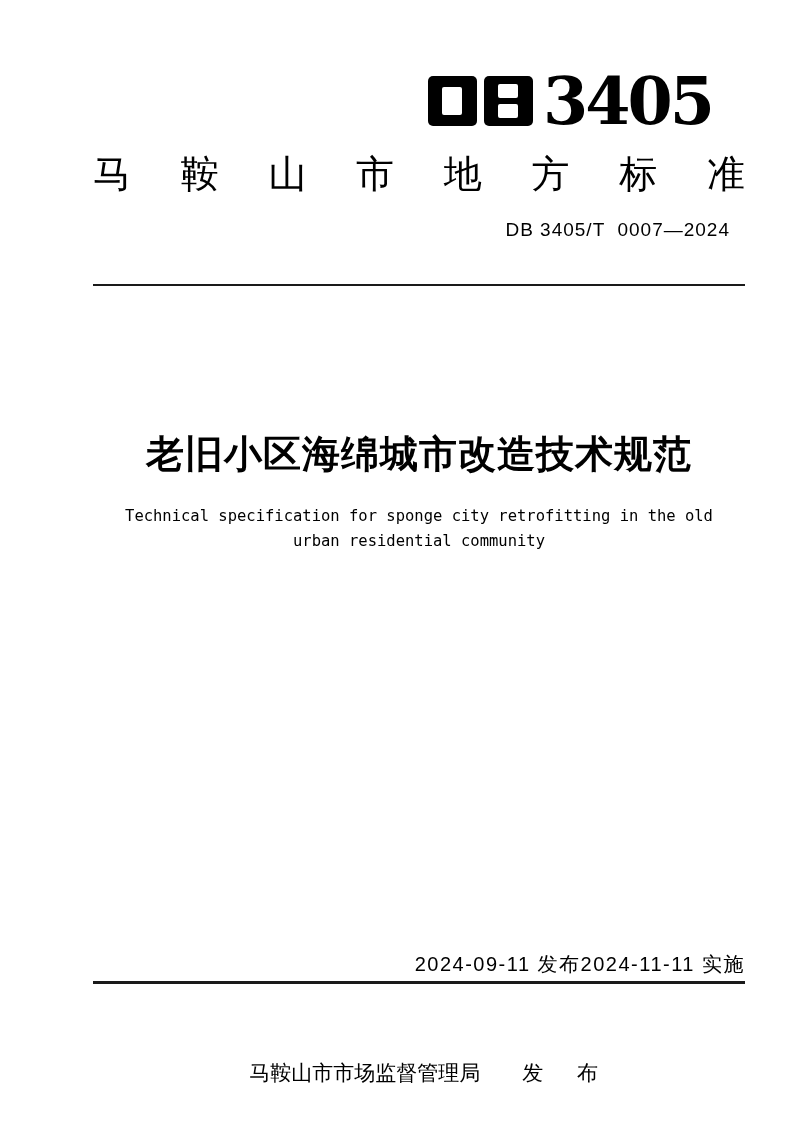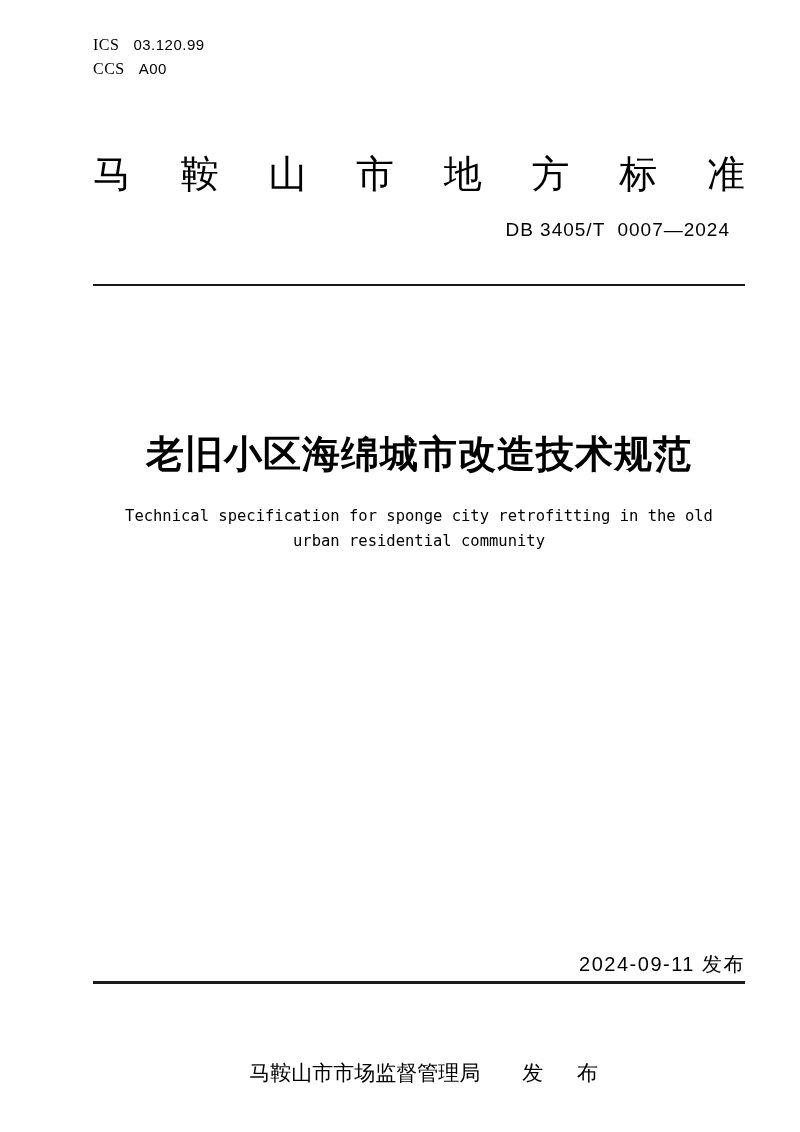--- a/index.html
+++ b/index.html
@@ -96,31 +96,33 @@
     font-size: 21px; font-weight: 500;
     white-space: pre;
   }
   .publish-label { margin-left: 42px; letter-spacing: 14px; }
 </style>
 </head>
 <body>
 
 <div class="page">
 
-  <div class="ics-block">
-    <div class="ics-row">
-      <span class="ics-label">ICS</span>
-      <span class="ics-value">03.120.99</span>
-    </div>
-    <div class="ics-row">
-      <span class="ics-label">CCS</span>
-      <span class="ics-value">A00</span>
-    </div>
+
+  <div class="logo">
+    <span>
+      <svg width="108" height="50" viewBox="0 0 108 50" aria-hidden="true">
+        <rect x="0" y="0" width="49" height="50" rx="5" fill="#000"></rect>
+        <rect x="14" y="11" width="20" height="28" rx="2" fill="#fff"></rect>
+        <rect x="56" y="0" width="49" height="50" rx="5" fill="#000"></rect>
+        <rect x="70" y="8" width="20" height="14" rx="2" fill="#fff"></rect>
+        <rect x="70" y="28" width="20" height="14" rx="2" fill="#fff"></rect>
+      </svg>
+    </span>
+    <span class="logo-num">3405</span>
   </div>
-
 
   <div class="standard-name">
     <span>马</span>
     <span>鞍</span>
     <span>山</span>
     <span>市</span>
     <span>地</span>
     <span>方</span>
     <span>标</span>
     <span>准</span>
@@ -130,20 +132,21 @@
 
   <div class="rule rule-top"></div>
 
   <div class="content-col main-title">老旧小区海绵城市改造技术规范</div>
 
   <div class="content-col en-title">Technical specification for sponge city retrofitting in the old
 urban residential community</div>
 
   <div class="dates-row">
     <span>2024-09-11 发布</span>
+    <span>2024-11-11 实施</span>
   </div>
 
   <div class="rule rule-bottom"></div>
 
   <div class="publisher-row">
     <span>马鞍山市市场监督管理局</span><span class="publish-label">发 布</span>
   </div>
 
 </div>
 

